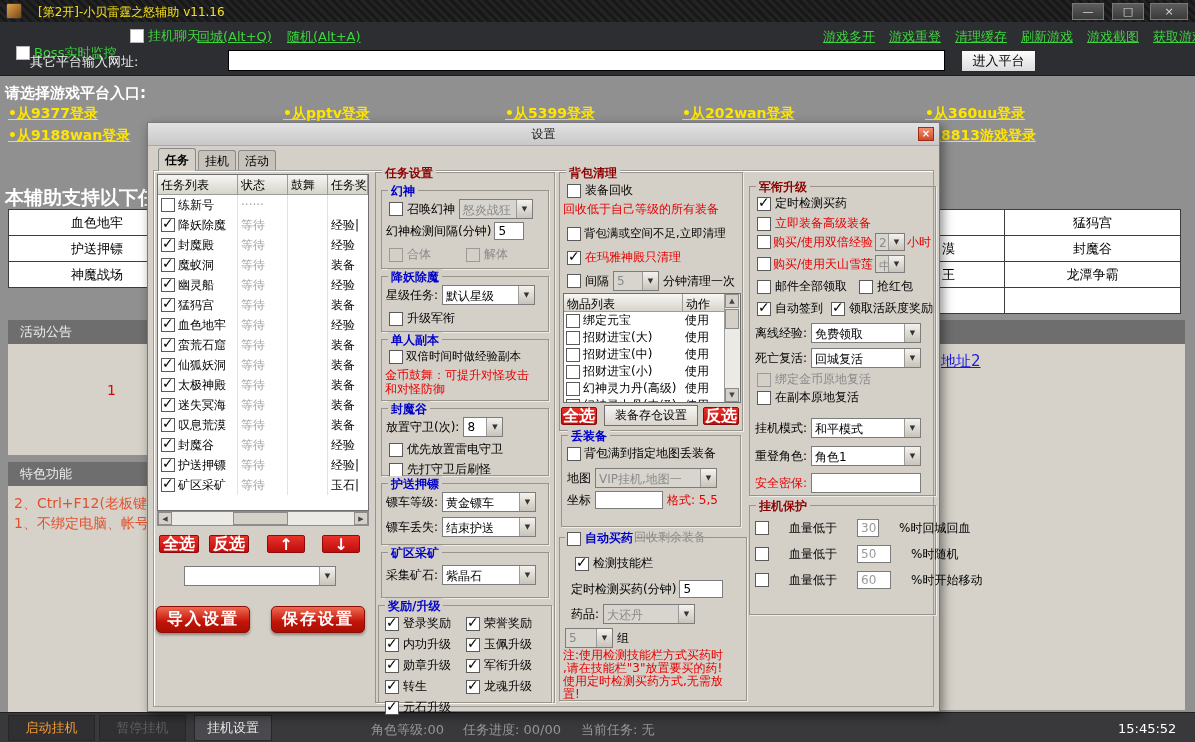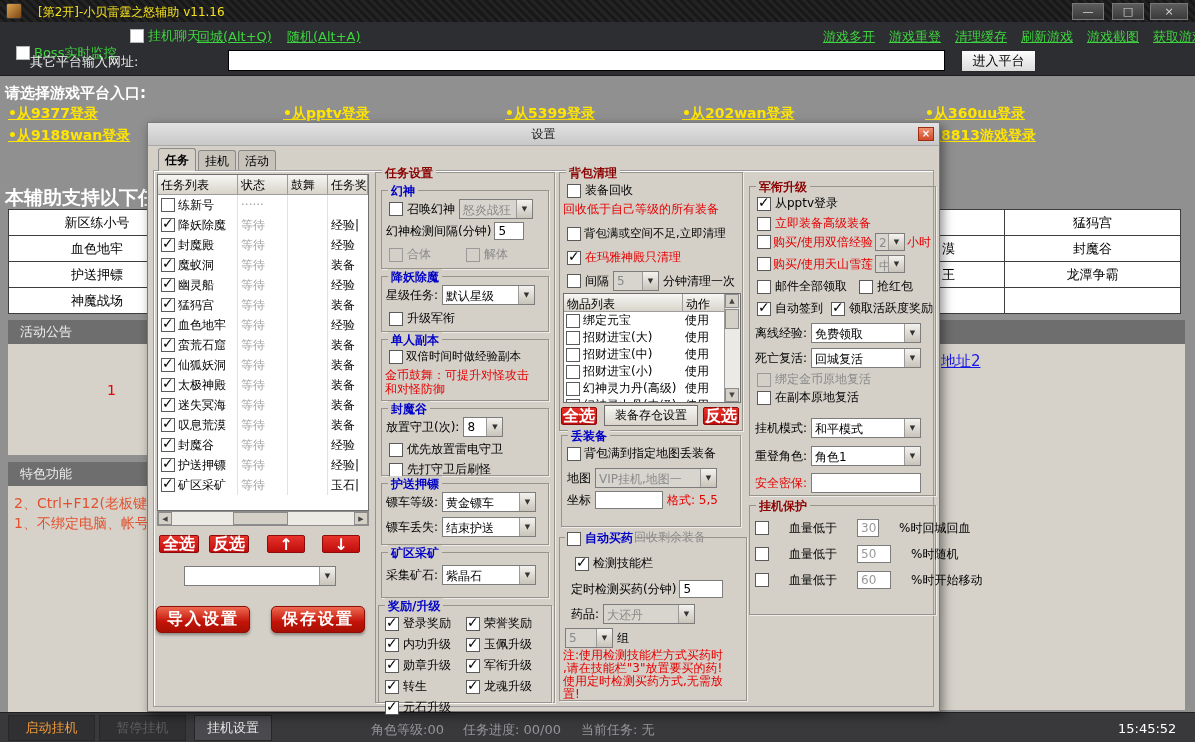--- a/index.html
+++ b/index.html
@@ -147,21 +147,20 @@
   <span class="ylink" style="left:505px;top:105px;">•从5399登录</span>
   <span class="ylink" style="left:682px;top:105px;">•从202wan登录</span>
   <span class="ylink" style="left:925px;top:105px;">•从360uu登录</span>
   <span class="ylink" style="left:8px;top:127px;">•从9188wan登录</span>
   <span class="ylink" style="left:918px;top:127px;">•从8813游戏登录</span>
 
   <span id="support-heading" class="ab">本辅助支持以下任务</span>
 
   <div class="ab" style="left:8px;top:210px;width:178px;">
 
-  <div class="bgrow">新区练小号</div>
       <div class="bgrow">血色地牢</div>
       <div class="bgrow">护送押镖</div>
       <div class="bgrow">神魔战场</div>
     </div>
   <div class="ab" style="left:849px;top:210px;width:156px;">
     <div class="bgrow"></div>
     <div class="bgrow">
         <span style="position:absolute;left:92px;">漠</span>
       </div>
     <div class="bgrow">
@@ -673,21 +672,21 @@
       <span style="display:block;">,请在技能栏"3"放置要买的药!</span>
       <span style="display:block;">使用定时检测买药方式,无需放</span>
       <span style="display:block;">置!</span>
     </span>
 
     <div class="grp" style="left:601px;top:63px;width:187px;height:310px;">
       <span class="grp-lb grp-red">军衔升级</span>
     </div>
     <div class="row" style="left:609px;top:72px;">
       <span class="cb on"></span>
-      <span class="lbl">从pptv登录</span>
+      <span class="lbl">定时检测买药</span>
     </div>
     <div class="row" style="left:609px;top:92px;">
       <span class="cb"></span>
       <span class="lbl red">立即装备高级装备</span>
     </div>
     <div class="row" style="left:609px;top:110px;gap:2px;">
       <span class="cb"></span>
       <span class="lbl red">购买/使用双倍经验</span>
       <span class="ic dis" style="width:30px;height:18px;">
           <span class="ctx">2</span>

